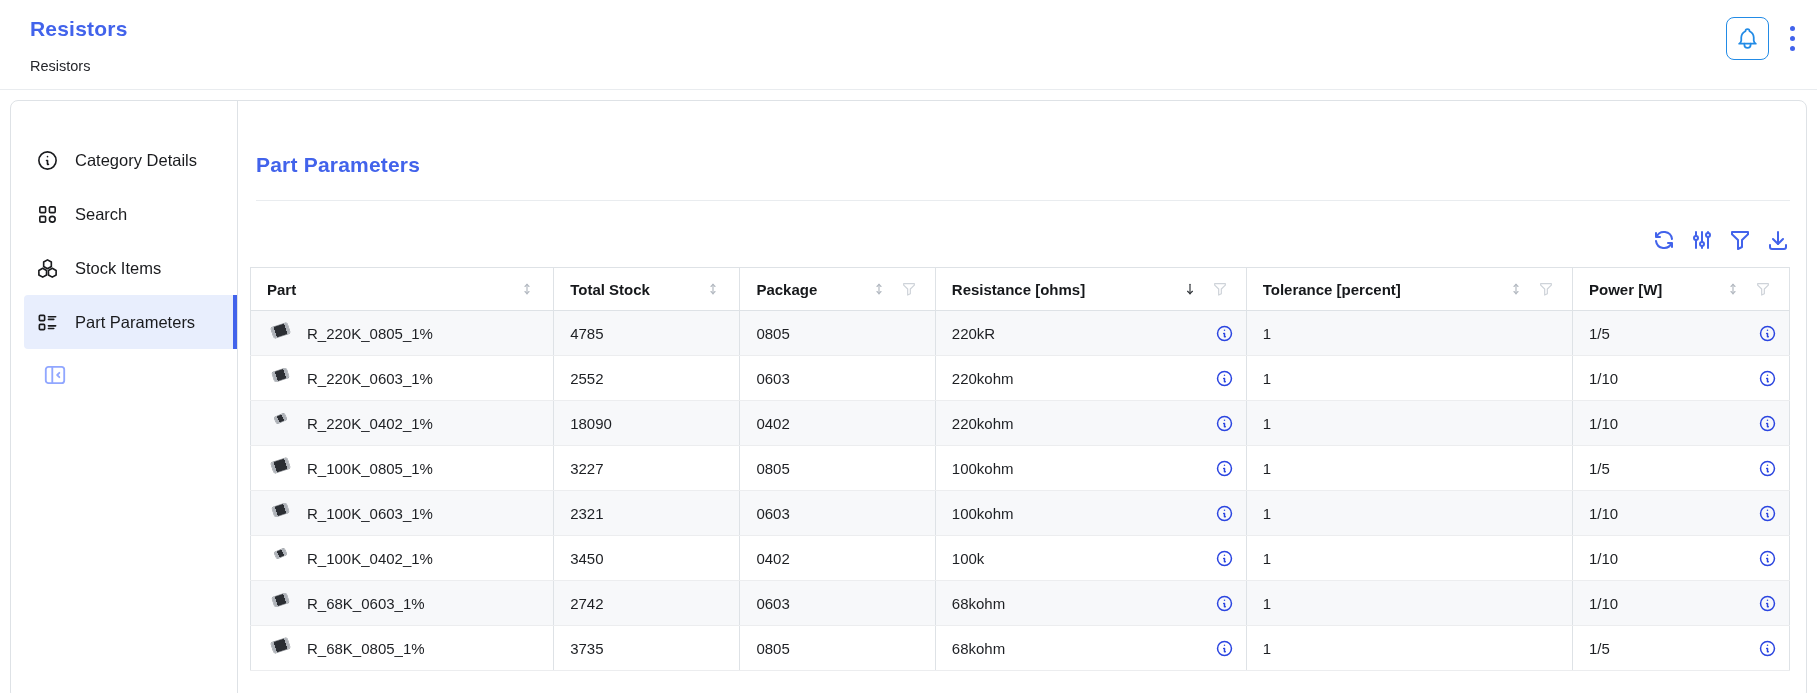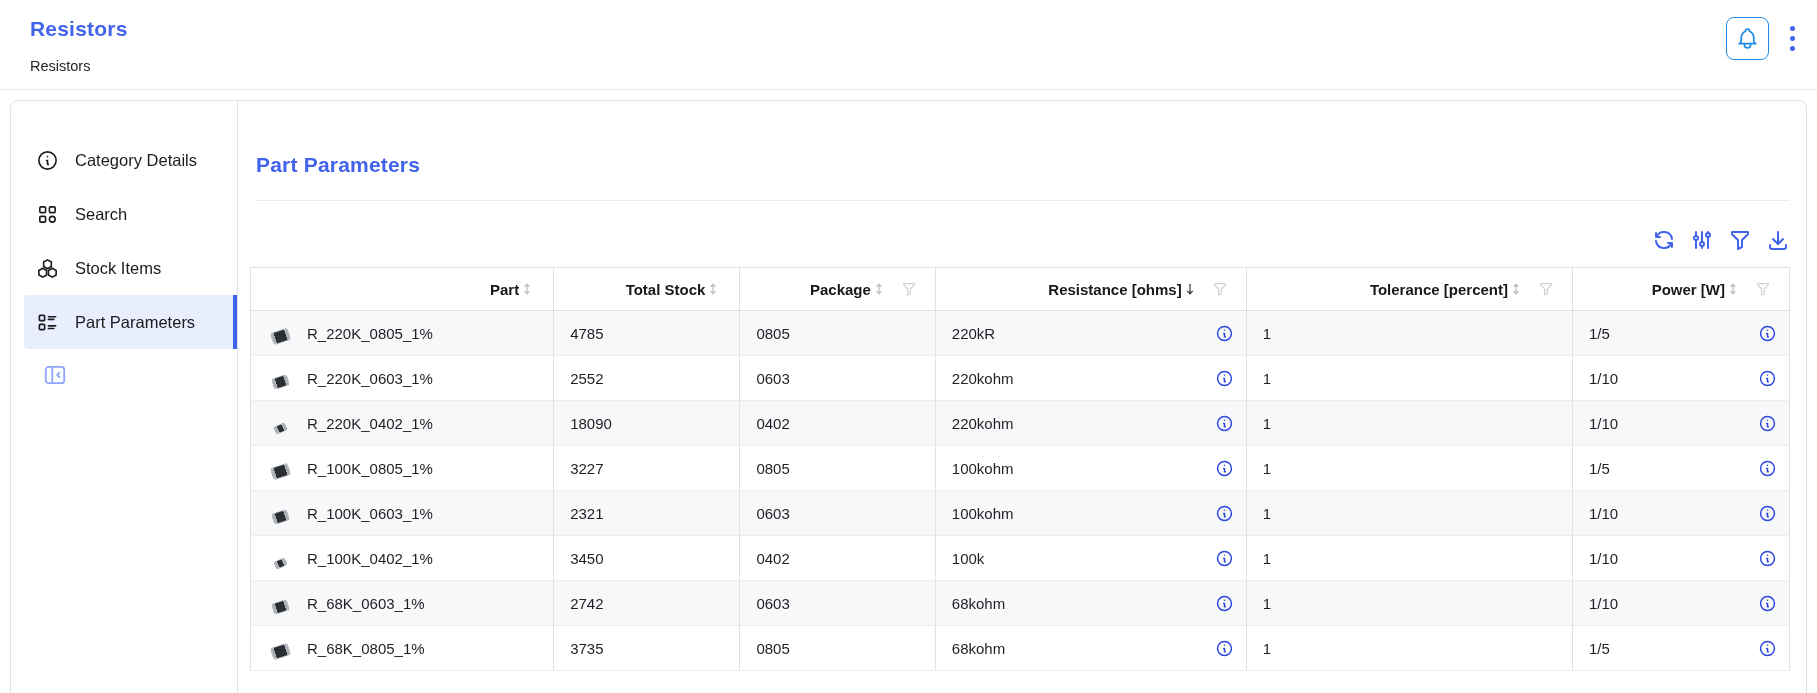--- a/index.html
+++ b/index.html
@@ -43,33 +43,33 @@
   .search-box { width:258px; height:40px; border:1px solid #ced4da; border-radius:4px;
                 display:flex; align-items:center; gap:9px; padding:0 12px; margin-right:1px; background:#fff; }
   .search-box .mag { color:#868e96; flex:0 0 auto; }
   .search-box input { border:none; outline:none; width:100%; font-size:15px; color:#495057;
                       font-family:"Liberation Sans", sans-serif; background:transparent; }
   .search-box input::placeholder { color:#adb5bd; }
   .tool-btn { background:none; border:none; padding:0; color:#4263eb; cursor:pointer; width:24px; height:24px; }
 
   
   table { margin-top:15px; width:100%; border-collapse:collapse; table-layout:fixed; font-size:15px; }
-  thead th { border:1px solid #dee2e6; height:43px; padding:0 10px 0 16px; text-align:right;
+  thead th { border:1px solid #dee2e6; height:43px; padding:0 10px 0 16px; text-align:left;
              font-weight:700; color:#16181b; background:#fff; }
   .th-inner { display:flex; align-items:center; }
   .th-label { flex:1 1 auto; white-space:nowrap; overflow:hidden; }
   .th-icons { display:flex; align-items:center; gap:14px; padding-right:8px; }
   .sort-ico { color:#b4bac2; }
   .sort-ico.active { color:#33373c; }
   .funnel-ico { color:#ced3d9; }
 
   tbody td { border-left:1px solid #dee2e6; border-right:1px solid #dee2e6; border-bottom:1px solid #ecedef;
              height:45px; padding:0 12px 0 16px; color:#1d1f23; }
   tbody tr.striped { background:#f7f8fa; }
-  .part-cell { display:flex; align-items:flex-end; gap:14px; }
+  .part-cell { display:flex; align-items:flex-start; gap:14px; }
   .chip-wrap { width:26px; display:flex; justify-content:center; flex:0 0 26px; }
   .chip { display:inline-block; border-radius:2px; transform:rotate(-18deg);
           background:linear-gradient(90deg,#aeb2b8 0 3px,#2b2e33 3px calc(100% - 3px),#aeb2b8 calc(100% - 3px) 100%);
           box-shadow:0 0 0 .5px #8a8f95; }
   .chip-0805 { width:17px; height:11px; }
   .chip-0603 { width:15px; height:10px; }
   .chip-0402 { width:11px; height:7px; transform:rotate(-24deg); }
   .val-cell { display:flex; align-items:center; justify-content:space-between; }
   .info-ico { color:#2b45e0; flex:0 0 auto; cursor:pointer; }
 </style>

